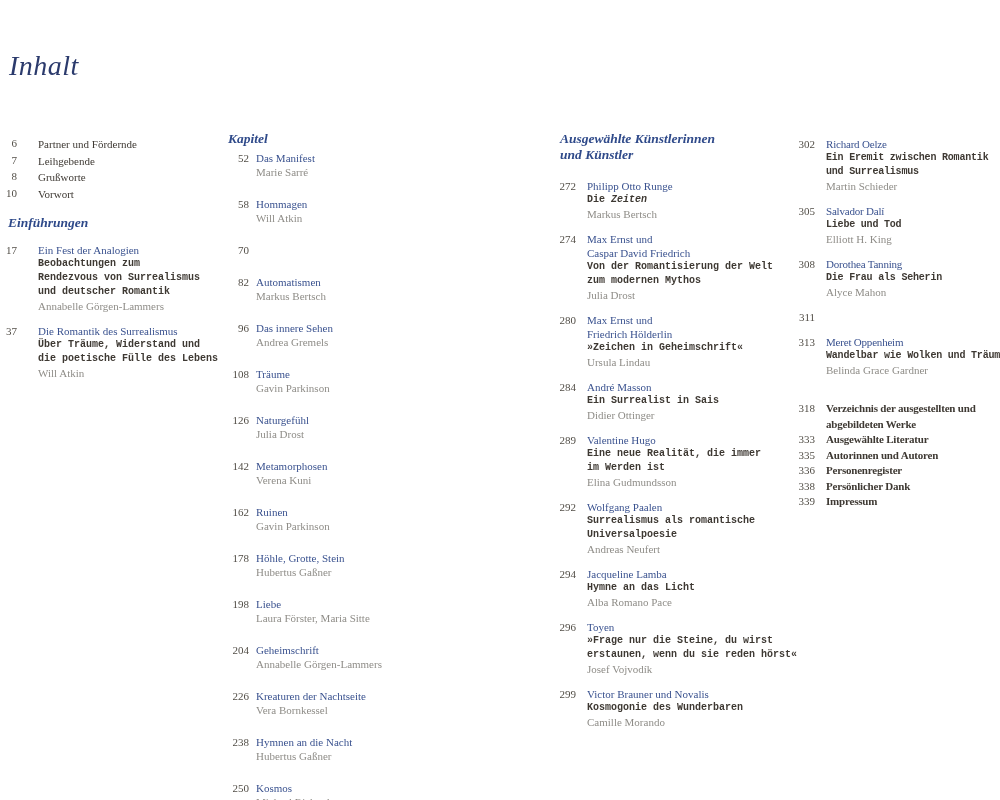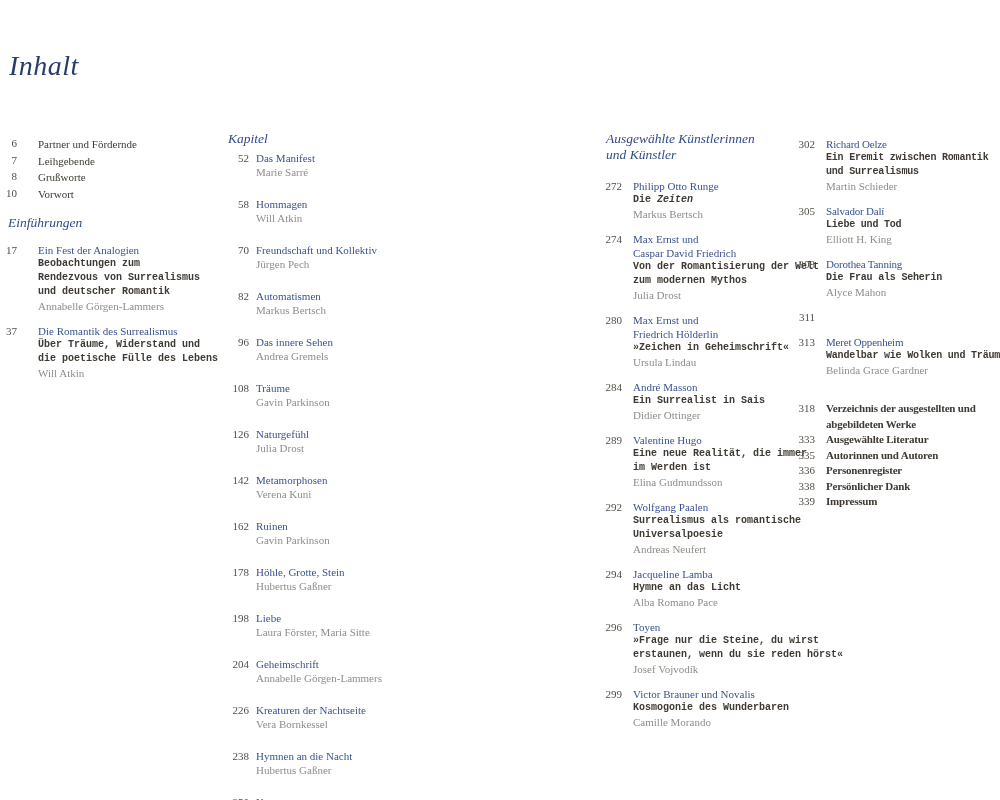--- a/index.html
+++ b/index.html
@@ -9,25 +9,25 @@
   }
   .page{position:relative;width:1000px;height:800px;}
   .page-title{
     position:absolute;left:9px;top:50px;margin:0;
     font-size:28px;font-style:italic;font-weight:normal;
     color:#2b3a6c;letter-spacing:0.5px;
   }
   .col{position:absolute;}
   .col1{left:3px;top:136px;width:218px;}
   .col2{left:226px;top:131px;width:206px;}
-  .col3{left:604px;top:131px;width:207px;}
+  .col3{left:558px;top:131px;width:207px;}
   .col4{left:795px;top:137px;width:205px;}
 
   .sec-header{
-    font-style:italic;font-weight:normal;color:#2f4a8a;
+    font-style:italic;font-weight:bold;color:#2f4a8a;
     font-size:13.5px;line-height:16px;white-space:pre;margin:0;
   }
   .col1 .sec-header{margin:13px 0 12px 5px;}
   .col2 .sec-header,.col3 .sec-header{margin:0 0 0 2px;}
 
   .entries{display:flex;flex-direction:column;gap:11px;}
   .col2 .entries{margin-top:4px;gap:18px;}
   .col3 .entries{margin-top:16px;justify-content:center;}
 
   .entry{display:flex;align-items:flex-start;}
@@ -116,24 +116,20 @@
       </div>
       <div class="entry">
         <span class="num">58</span>
         <div class="ebody">
           <div class="etitle">Hommagen</div>
           <div class="eauthor">Will Atkin</div>
         </div>
       </div>
       <div class="entry">
         <span class="num">70</span>
-        <div class="ebody">
-          <div class="etitle">Freundschaft und Kollektiv</div>
-          <div class="eauthor">Jürgen Pech</div>
-        </div>
       </div>
       <div class="entry">
         <span class="num">82</span>
         <div class="ebody">
           <div class="etitle">Automatismen</div>
           <div class="eauthor">Markus Bertsch</div>
         </div>
       </div>
       <div class="entry">
         <span class="num">96</span>

